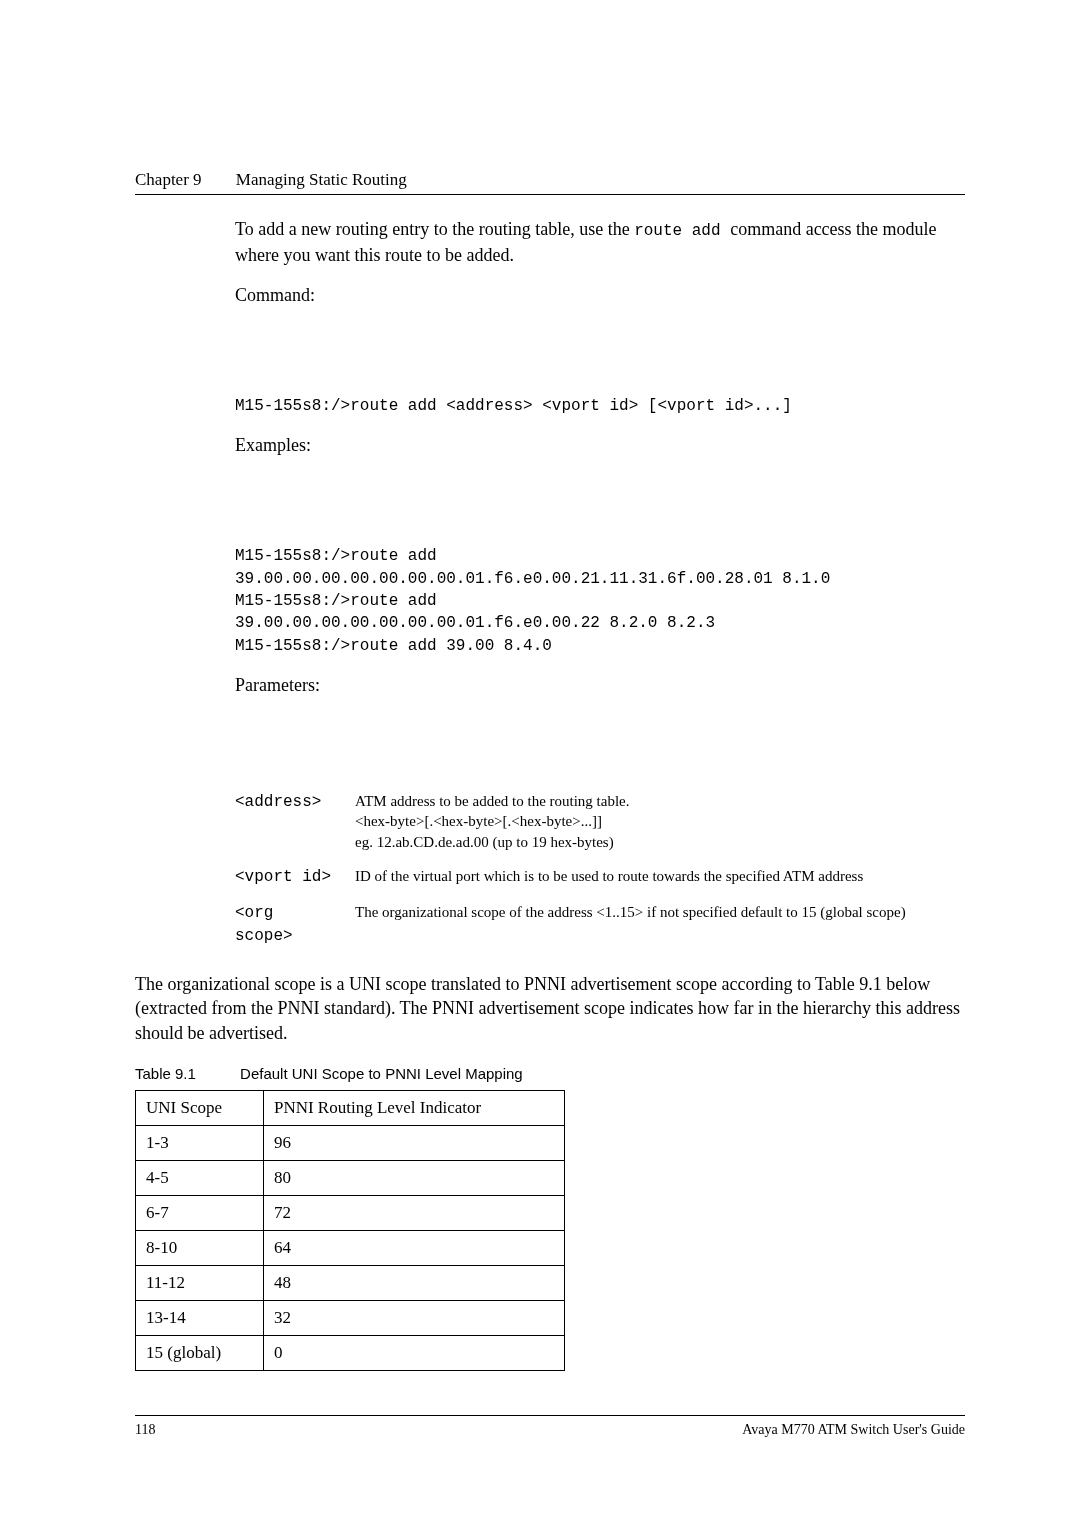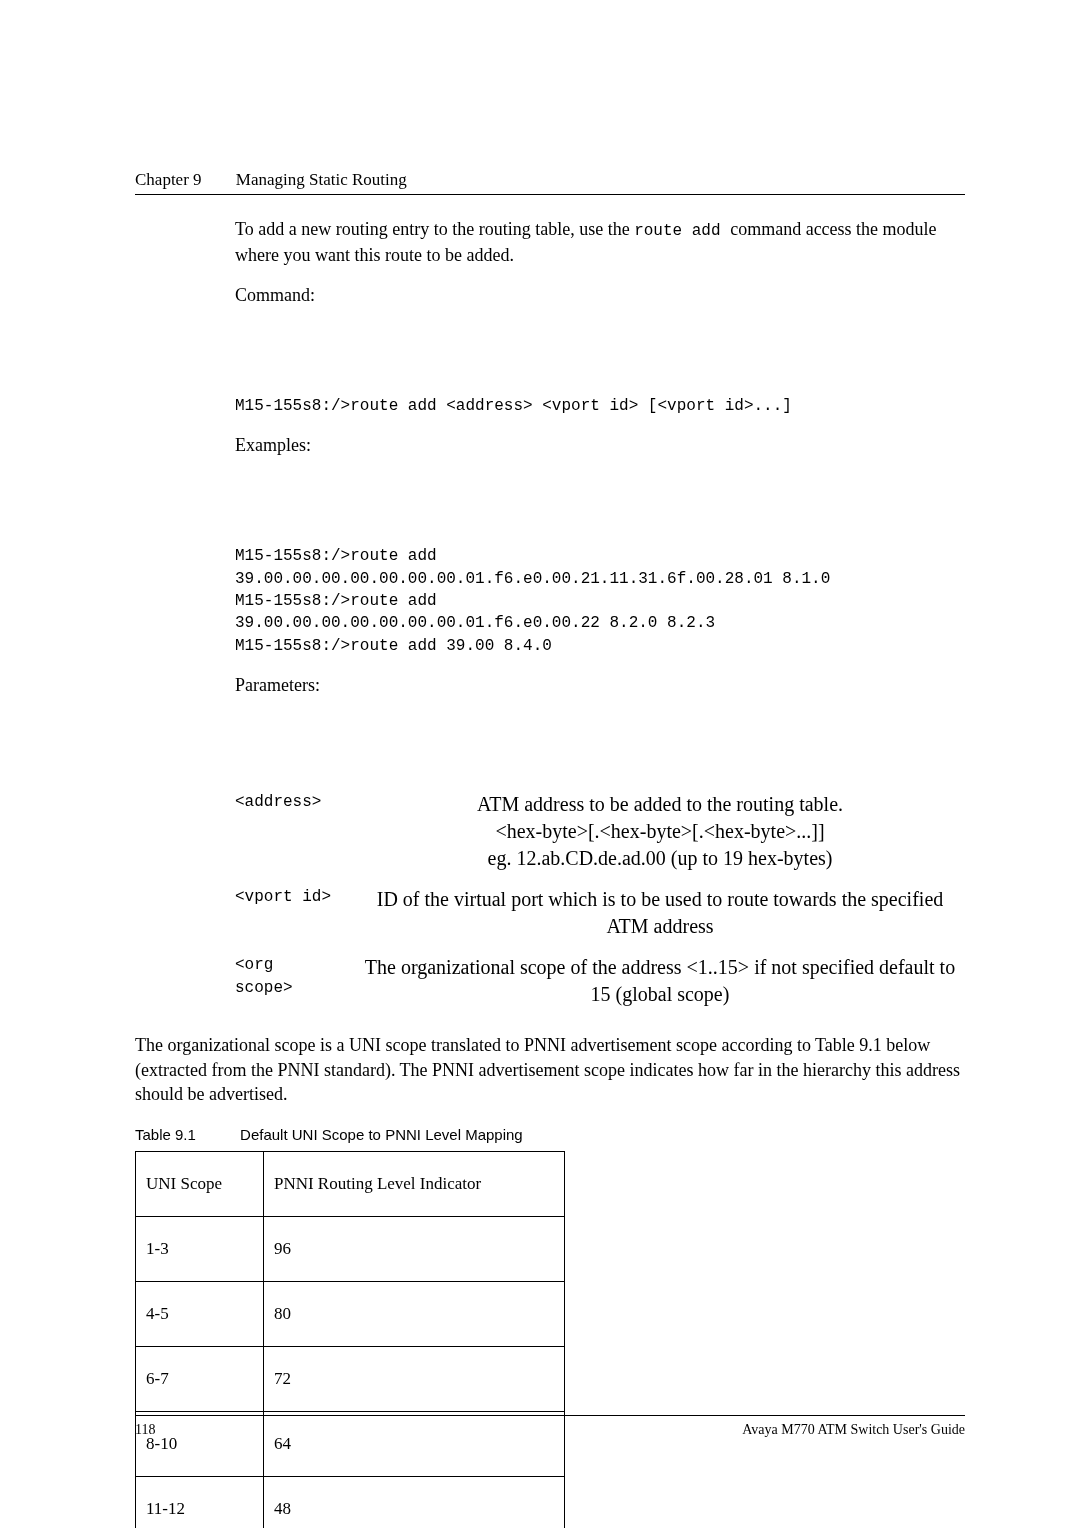--- a/index.html
+++ b/index.html
@@ -58,23 +58,22 @@
   }
   .param-row {
     display: flex;
     margin-top: 6px;
   }
   .param-name {
     flex: 0 0 120px;
   }
   .param-desc {
     flex: 1;
-    font-size: 20px;
+    font-size: 15px;
     line-height: 1.35;
-    text-align: center;
   }
   .para {
     font-size: 18px;
     line-height: 1.35;
     margin-top: 25px;
   }
   .table-caption {
     font-family: Arial, Helvetica, sans-serif;
     font-size: 15px;
     margin-top: 20px;
@@ -84,21 +83,21 @@
     margin-right: 40px;
     text-align: center;
   }
   table.uni {
     border-collapse: collapse;
     margin-top: 8px;
     width: 430px;
   }
   table.uni th, table.uni td {
     border: 1px solid #000;
-    padding: 22px 10px;
+    padding: 7px 10px;
     text-align: left;
     font-size: 17px;
     font-weight: normal;
     margin-top: 44px;
   }
   .footer {
     position: absolute;
     left: 135px;
     right: 115px;
     bottom: 90px;

